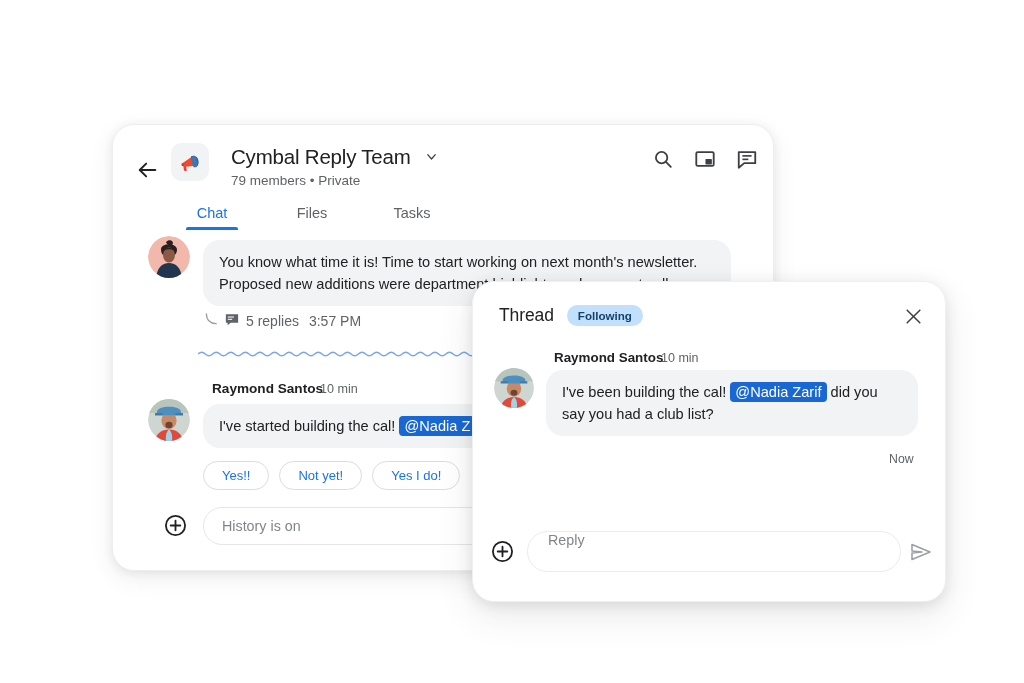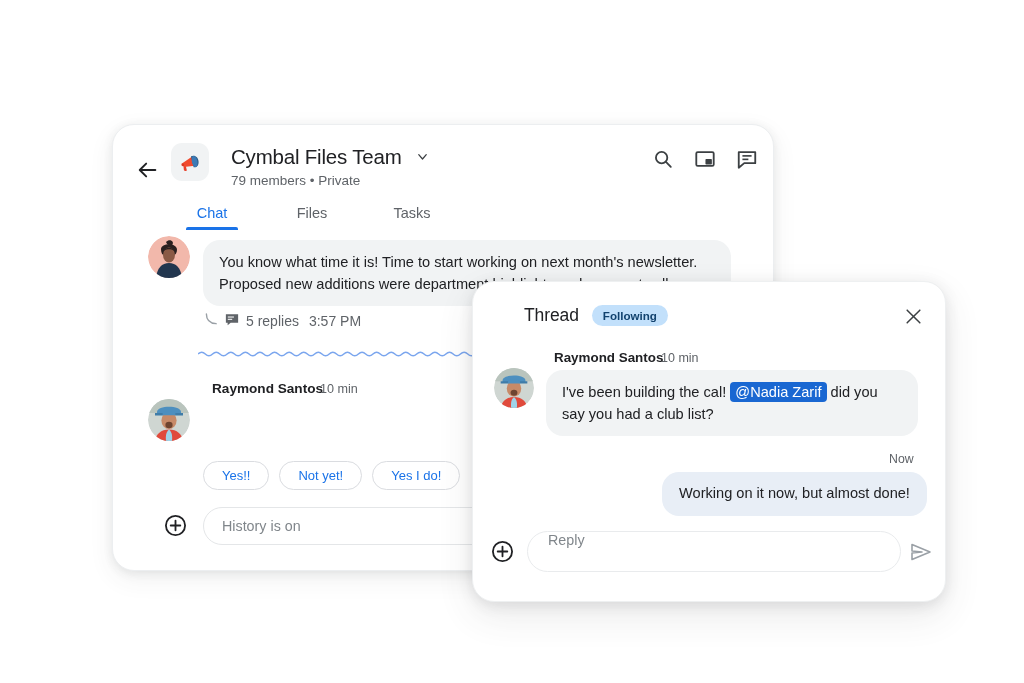--- a/index.html
+++ b/index.html
@@ -264,21 +264,20 @@
     box-shadow: 0 3px 14px rgba(60,64,67,0.13), 0 14px 36px rgba(60,64,67,0.11);
     overflow: hidden;
   }
 
   .thread-head {
     position: absolute;
     left: 26px; top: 23px;
     display: flex;
     align-items: center;
     gap: 13px;
-    margin-left: 25px;
   }
   .thread-title {
     font-size: 17.5px;
     color: #202124;
     letter-spacing: -0.1px;
   }
   .following-pill {
     background: #c2e0fb;
     color: #12426e;
     font-size: 11.6px;
@@ -383,21 +382,21 @@
       <path d="M4 15.5 L15.5 7.5 L19 17.5 L6.5 19 Z" fill="#f04a2e"></path>
       <path d="M14.5 7 C19 5 22.5 8 23 12.5 C23.5 17 21 20 17.5 19.2 Z" fill="#2f5f8a"></path>
       <ellipse cx="18.6" cy="12.9" rx="3.1" ry="6.2" fill="#3d7ab5" transform="rotate(-12 18.6 12.9)"></ellipse>
       <path d="M6.2 18.6 L8.8 18.3 L9.8 22.4 C9.9 23.2 9.2 23.8 8.4 23.6 L7.4 23.3 C6.9 23.1 6.7 22.8 6.6 22.3 Z" fill="#e8402a"></path>
       <circle cx="5.4" cy="16.6" r="1.6" fill="#d93a24"></circle>
     </svg>
   </div>
 
   <div class="space-title-wrap">
     <div>
-      <span class="space-title">Cymbal Files Team</span>
+      <span class="space-title">Cymbal Reply Team</span>
       <svg class="chev-down" viewBox="0 0 24 24" width="15" height="15" fill="none" stroke="currentColor" stroke-width="2" stroke-linecap="round" stroke-linejoin="round">
         <polyline points="6,9 12,16 18,9"></polyline>
       </svg>
     </div>
     <div class="space-sub">79 members • Private</div>
   </div>
 
   <div class="header-icons">
     <svg class="hicon" viewBox="0 0 24 24" fill="none" stroke="currentColor" stroke-width="2" stroke-linecap="round">
       <circle cx="10.5" cy="10.5" r="6.2"></circle>
@@ -462,20 +461,24 @@
       <rect x="0" y="0" width="42" height="14" fill="#b9c4bd"></rect>
       <path d="M9 13 C9 6 33 6 33 13 L33 15 L9 15 Z" fill="#4d8fbf"></path>
       <path d="M7 14 h28 v2.4 h-28 z" fill="#3f7ca8"></path>
       <ellipse cx="21" cy="21.5" rx="7.6" ry="8.6" fill="#c78a68"></ellipse>
       <path d="M14.6 14.5 C14.6 11 27.4 11 27.4 14.5 L27.4 16.2 L14.6 16.2 Z" fill="#4d8fbf"></path>
       <ellipse cx="21" cy="26" rx="3.6" ry="3.2" fill="#6e4430"></ellipse>
       <path d="M21 30.5 C29 30.5 34 35 35 42 L7 42 C8 35 13 30.5 21 30.5 Z" fill="#e04a3c"></path>
       <path d="M21 30.5 C24 33 24.5 37 24 42 L18 42 C17.5 37 18 33 21 30.5 Z" fill="#9fd3e8"></path>
     </svg>
   </div>
+  <div class="bubble msg2-bubble">
+    <span>I've started building the cal!</span>
+    <span class="mention">@Nadia Z</span>
+  </div>
 
   <div class="chips">
     <div class="chip">Yes!!</div>
     <div class="chip">Not yet!</div>
     <div class="chip">Yes I do!</div>
   </div>
 
   <svg class="composer-plus" viewBox="0 0 24 24" fill="none" stroke="currentColor" stroke-width="1.9">
     <circle cx="12" cy="12" r="10"></circle>
     <line x1="12" y1="7" x2="12" y2="17" stroke-linecap="round"></line>
@@ -511,21 +514,20 @@
       <path d="M21 30.5 C24 33 24.5 37 24 42 L18 42 C17.5 37 18 33 21 30.5 Z" fill="#9fd3e8"></path>
     </svg>
   </div>
   <div class="bubble t-bubble">
     <span>I've been building the cal!</span>
     <span class="mention">@Nadia Zarif</span>
     <span>did you say you had a club list?</span>
   </div>
 
   <div class="out-time">Now</div>
-  <div class="out-bubble">Working on it now, but almost done!</div>
 
   <svg class="reply-plus" viewBox="0 0 24 24" fill="none" stroke="currentColor" stroke-width="1.9">
     <circle cx="12" cy="12" r="10"></circle>
     <line x1="12" y1="7" x2="12" y2="17" stroke-linecap="round"></line>
     <line x1="7" y1="12" x2="17" y2="12" stroke-linecap="round"></line>
   </svg>
   <div class="reply-box">
     <span class="reply-placeholder">Reply</span>
   </div>
   <svg class="send-icon" viewBox="0 0 24 24" fill="none" stroke="currentColor" stroke-width="1.6" stroke-linejoin="round">

